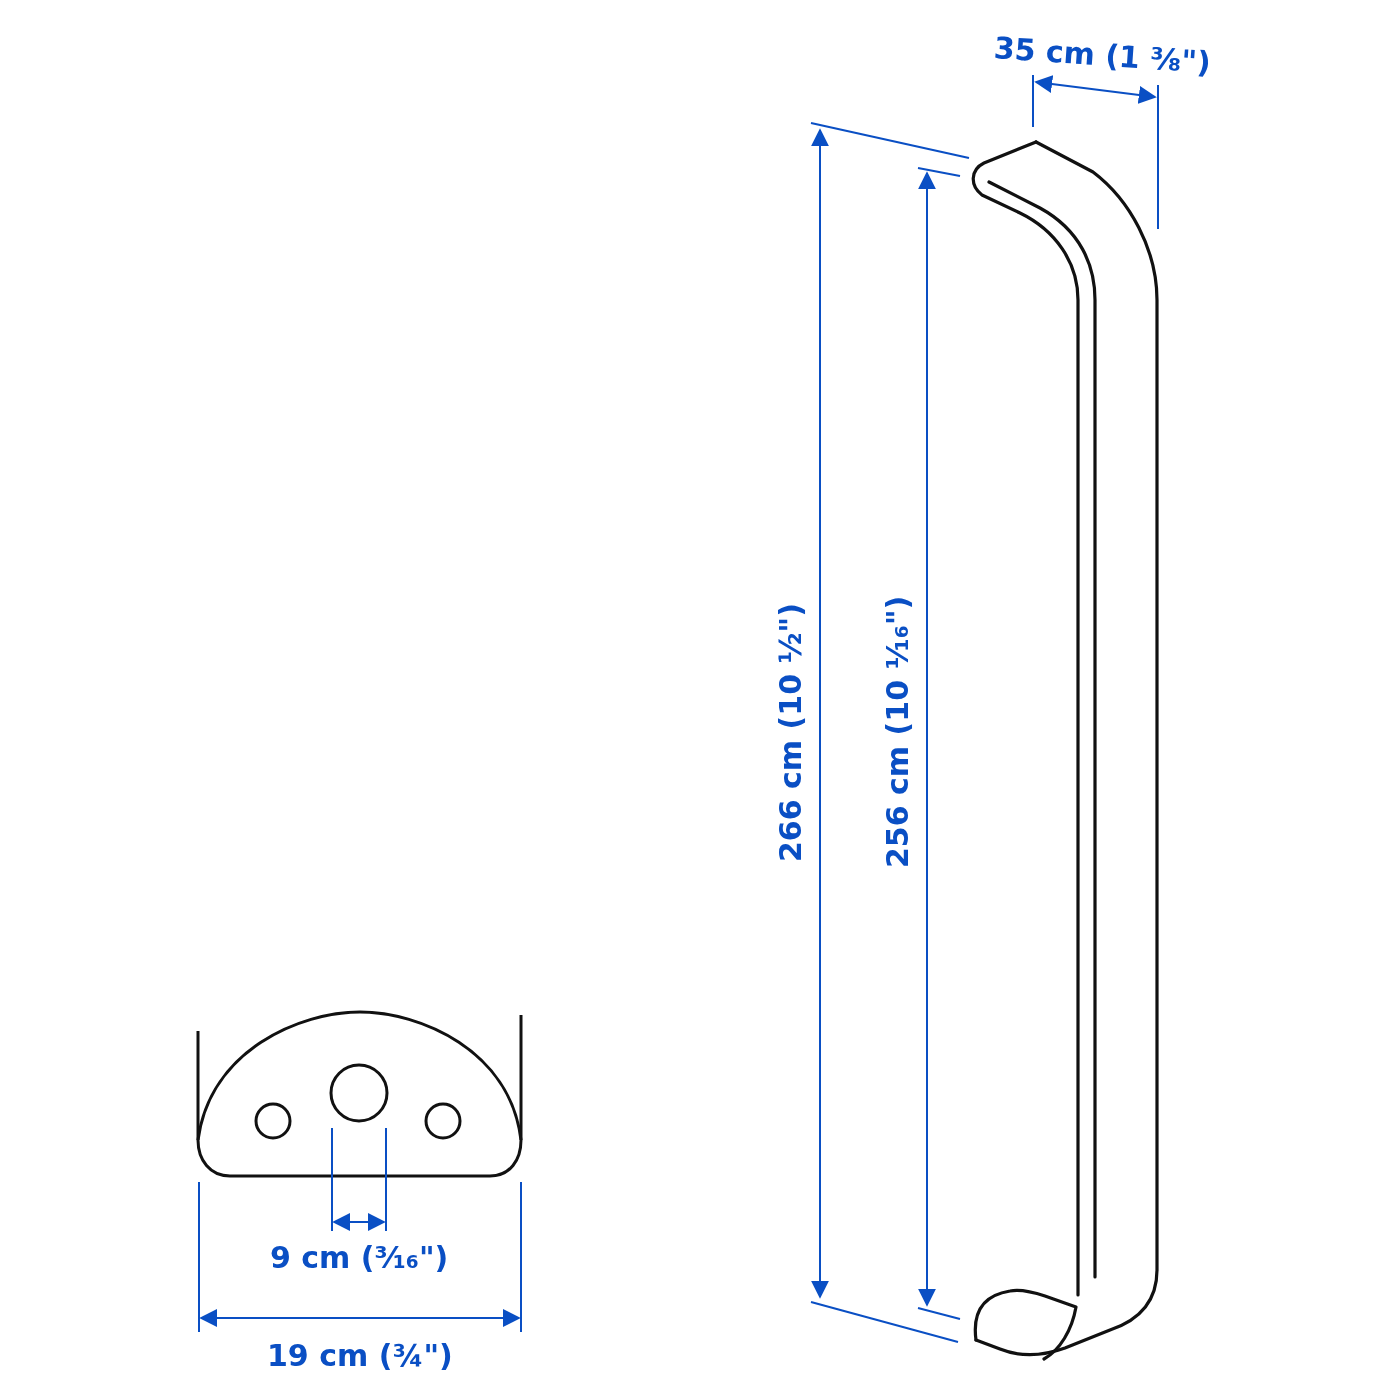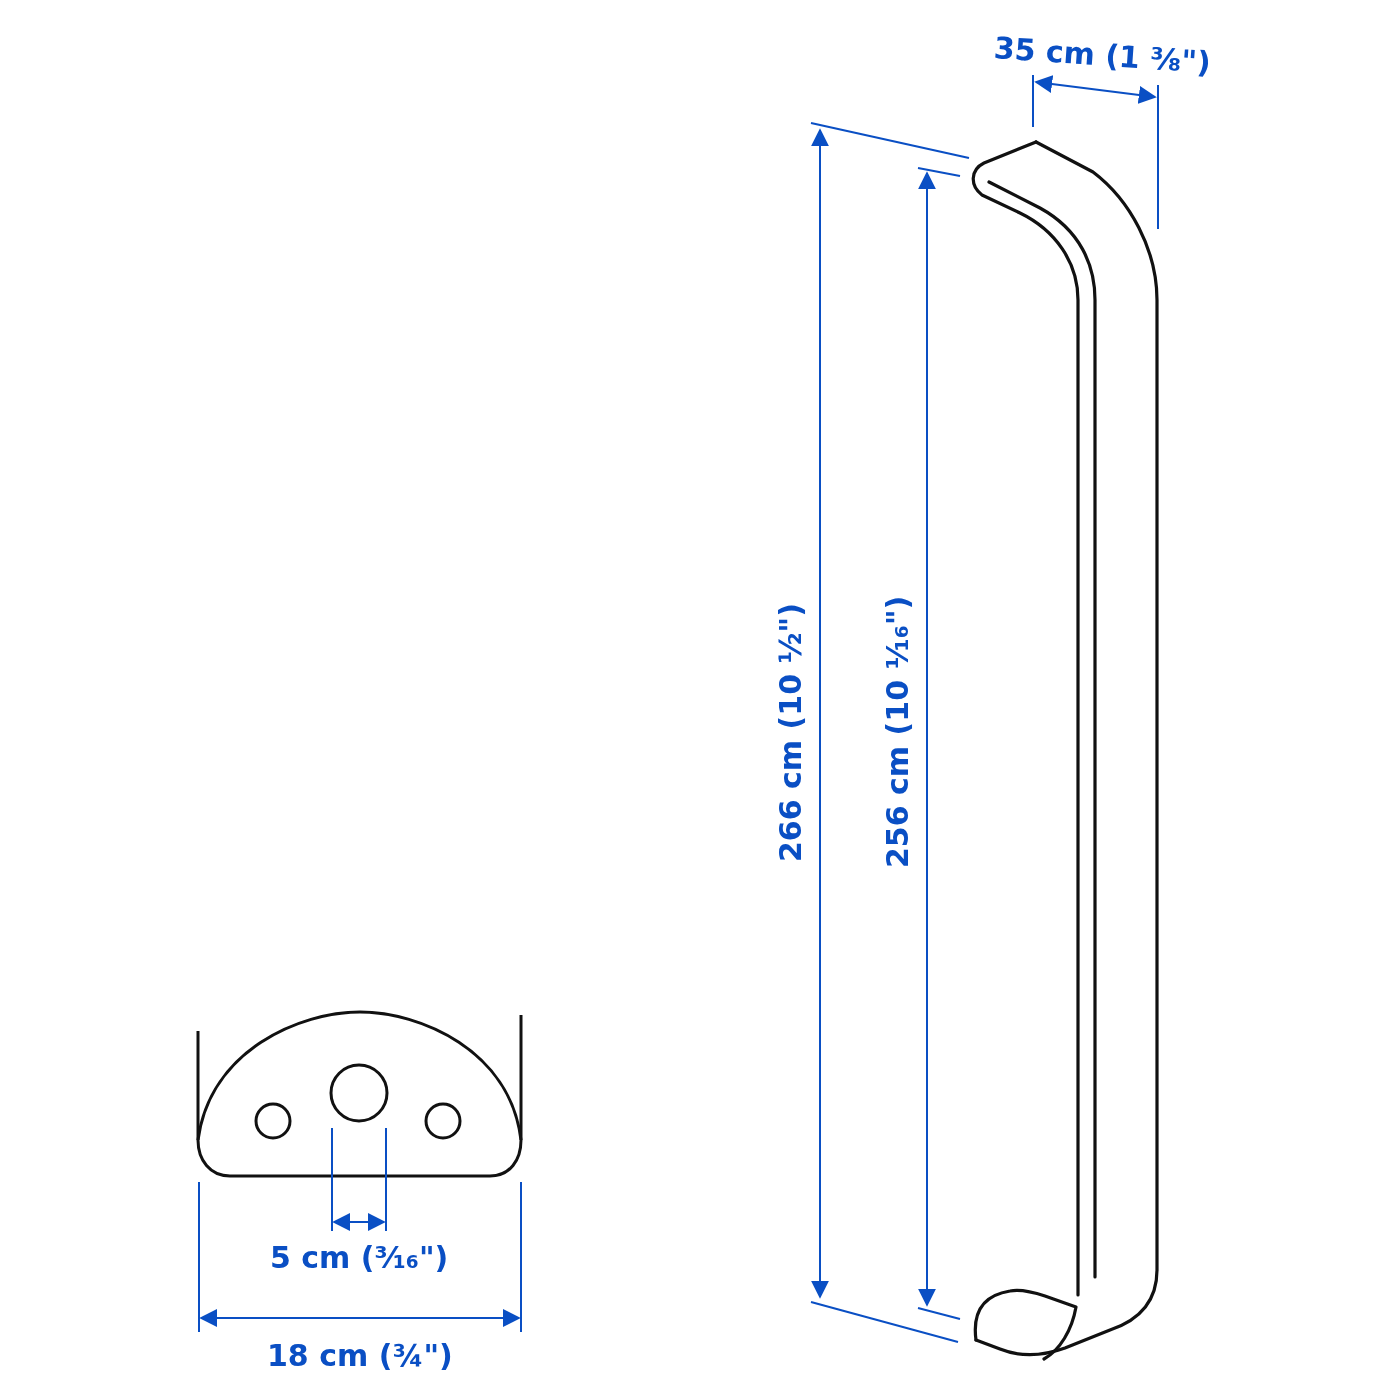--- a/index.html
+++ b/index.html
@@ -104,20 +104,20 @@
   <span>266 cm</span>
   <span>(10 ½")</span>
 </div>
 
 <div class="dim-label rot" style="left:883px; top:868px;">
   <span>256 cm</span>
   <span>(10 ¹⁄₁₆")</span>
 </div>
 
 <div class="dim-label" style="left:270px; top:1243px;">
-  <span>5 cm</span>
+  <span>9 cm</span>
   <span>(³⁄₁₆")</span>
 </div>
 
 <div class="dim-label" style="left:267px; top:1341px;">
-  <span>18 cm</span>
+  <span>19 cm</span>
   <span>(¾")</span>
 </div>
 
 </body></html>

